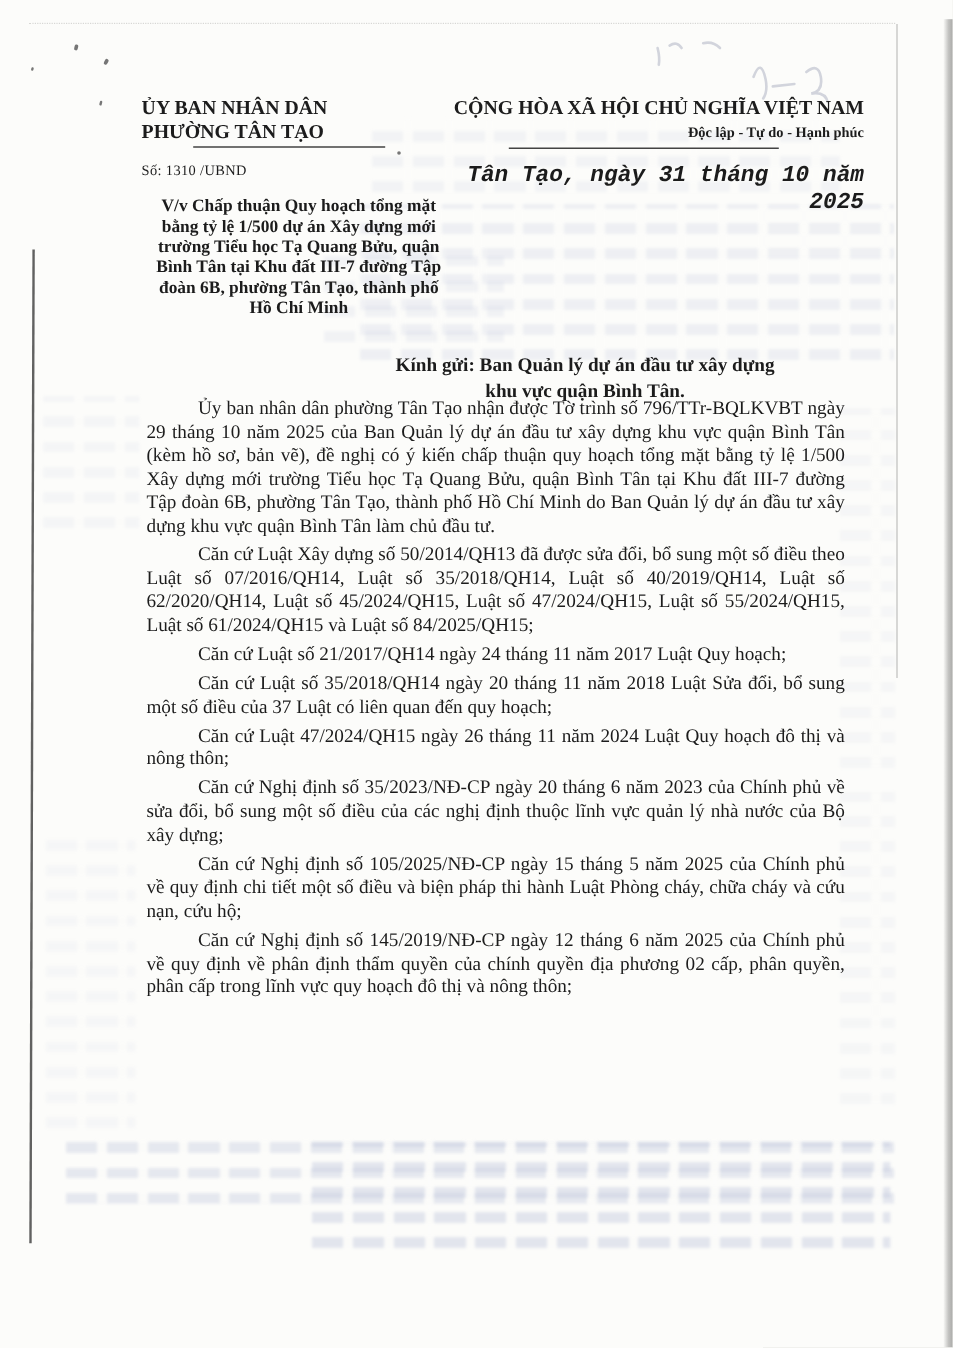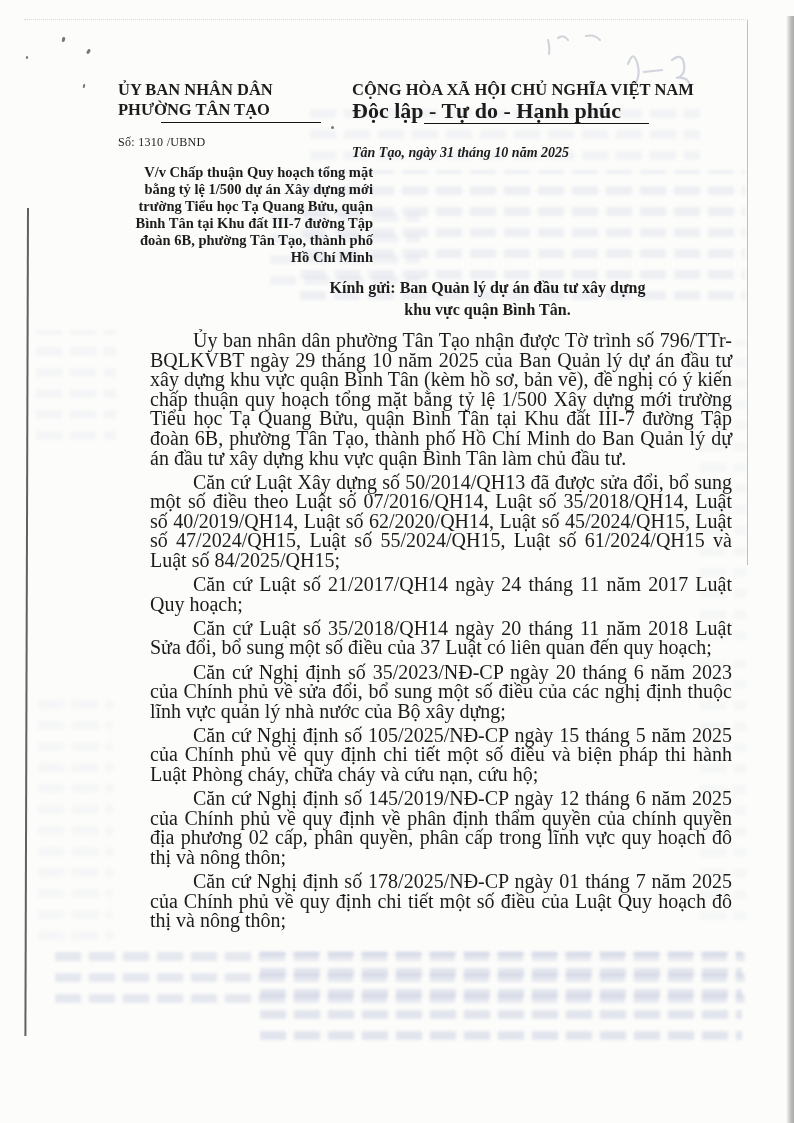--- a/index.html
+++ b/index.html
@@ -19,30 +19,30 @@
     position:absolute;filter:blur(1.4px);
     background:
       repeating-linear-gradient(90deg,rgba(252,252,250,0) 0 26px,rgba(252,252,250,.95) 26px 34px),
       repeating-linear-gradient(0deg,#c7cde0 0 9px,rgba(252,252,250,0) 9px 21px);
   }
   .handwriting{position:absolute;left:540px;top:26px;opacity:.38;filter:blur(.5px);}
   
   .header-left{position:absolute;left:118px;top:80px;width:245px;text-align:left;font-weight:bold;font-size:16.5px;line-height:20px;}
   .rule-left{width:160px;border-bottom:1.6px solid #161616;margin:2px auto 0;}
   .doc-number{margin-top:9px;font-weight:normal;font-size:12px;letter-spacing:.3px;}
-  .header-right{position:absolute;left:352px;top:80px;width:368px;text-align:left;font-weight:bold;}
+  .header-right{position:absolute;left:352px;top:80px;width:368px;text-align:right;font-weight:bold;}
   .nat1{font-size:16.5px;line-height:20px;}
-  .nat2{font-size:22px;line-height:21px;}
+  .nat2{font-size:12px;line-height:21px;}
   .rule-right{width:225px;border-bottom:1.6px solid #161616;margin:2px auto 0;}
-  .date-line{margin-top:21px;font-style:italic;font-size:14px;font-weight:bold;}
+  .date-line{margin-top:11px;font-style:italic;font-size:19px;font-weight:bold;font-family:Liberation Mono, monospace;}
   
-  .subject{position:absolute;left:125px;top:164px;width:248px;text-align:right;font-weight:bold;font-size:14.5px;line-height:16.9px;}
-  .recipient{position:absolute;left:300px;top:277px;width:375px;text-align:center;font-weight:bold;font-size:16px;line-height:21.5px;}
+  .subject{position:absolute;left:125px;top:164px;width:248px;text-align:center;font-weight:bold;font-size:14.5px;line-height:16.9px;}
+  .recipient{position:absolute;left:300px;top:294px;width:375px;text-align:center;font-weight:bold;font-size:16px;line-height:21.5px;}
   
-  .body-text{position:absolute;left:122px;top:331px;width:582px;font-size:20px;line-height:19.6px;text-align:justify;margin-left:28px;}
+  .body-text{position:absolute;left:122px;top:331px;width:582px;font-size:16px;line-height:19.6px;text-align:justify;}
   .body-text p{margin:0 0 4.5px 0;text-indent:43px;}
 </style>
 </head>
 <body>
 
 <div class="page">
 
   <div class="top-dotted"></div>
   <div class="ghost" style="left:310px;top:98px;width:390px;height:62px;opacity:.18;"></div>
   <div class="ghost" style="left:300px;top:170px;width:445px;height:130px;opacity:.26;"></div>
@@ -94,19 +94,19 @@
   <div class="recipient">
     <div>Kính gửi: Ban Quản lý dự án đầu tư xây dựng</div>
     <div>khu vực quận Bình Tân.</div>
   </div>
 
   <div class="body-text">
     <p>Ủy ban nhân dân phường Tân Tạo nhận được Tờ trình số 796/TTr-BQLKVBT ngày 29 tháng 10 năm 2025 của Ban Quản lý dự án đầu tư xây dựng khu vực quận Bình Tân (kèm hồ sơ, bản vẽ), đề nghị có ý kiến chấp thuận quy hoạch tổng mặt bằng tỷ lệ 1/500 Xây dựng mới trường Tiểu học Tạ Quang Bửu, quận Bình Tân tại Khu đất III-7 đường Tập đoàn 6B, phường Tân Tạo, thành phố Hồ Chí Minh do Ban Quản lý dự án đầu tư xây dựng khu vực quận Bình Tân làm chủ đầu tư.</p>
     <p>Căn cứ Luật Xây dựng số 50/2014/QH13 đã được sửa đổi, bổ sung một số điều theo Luật số 07/2016/QH14, Luật số 35/2018/QH14, Luật số 40/2019/QH14, Luật số 62/2020/QH14, Luật số 45/2024/QH15, Luật số 47/2024/QH15, Luật số 55/2024/QH15, Luật số 61/2024/QH15 và Luật số 84/2025/QH15;</p>
     <p>Căn cứ Luật số 21/2017/QH14 ngày 24 tháng 11 năm 2017 Luật Quy hoạch;</p>
     <p>Căn cứ Luật số 35/2018/QH14 ngày 20 tháng 11 năm 2018 Luật Sửa đổi, bổ sung một số điều của 37 Luật có liên quan đến quy hoạch;</p>
+    <p>Căn cứ Luật 47/2024/QH15 ngày 26 tháng 11 năm 2024 Luật Quy hoạch đô thị và nông thôn;</p>
     <p>Căn cứ Nghị định số 35/2023/NĐ-CP ngày 20 tháng 6 năm 2023 của Chính phủ về sửa đổi, bổ sung một số điều của các nghị định thuộc lĩnh vực quản lý nhà nước của Bộ xây dựng;</p>
     <p>Căn cứ Nghị định số 105/2025/NĐ-CP ngày 15 tháng 5 năm 2025 của Chính phủ về quy định chi tiết một số điều và biện pháp thi hành Luật Phòng cháy, chữa cháy và cứu nạn, cứu hộ;</p>
     <p>Căn cứ Nghị định số 145/2019/NĐ-CP ngày 12 tháng 6 năm 2025 của Chính phủ về quy định về phân định thẩm quyền của chính quyền địa phương 02 cấp, phân quyền, phân cấp trong lĩnh vực quy hoạch đô thị và nông thôn;</p>
-    <p>Căn cứ Nghị định số 178/2025/NĐ-CP ngày 01 tháng 7 năm 2025 của Chính phủ về quy định chi tiết một số điều của Luật Quy hoạch đô thị và nông thôn;</p>
   </div>
 
 </div>
 
 </body></html>

